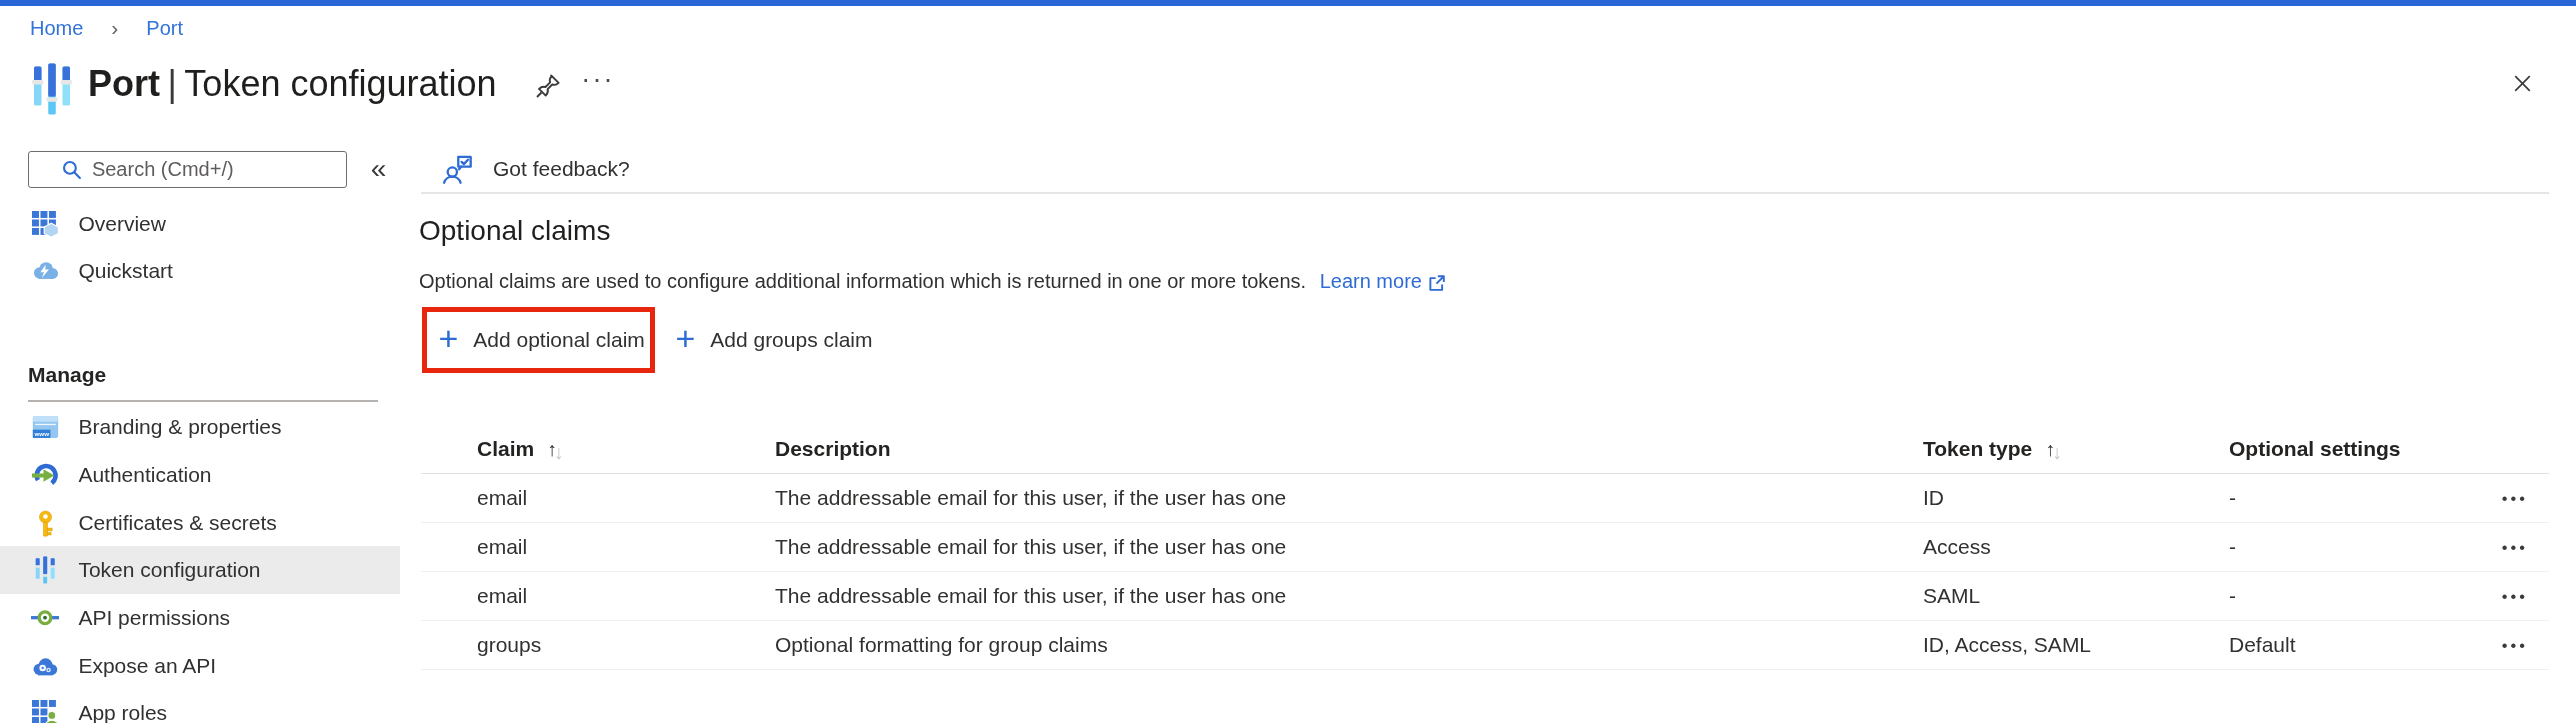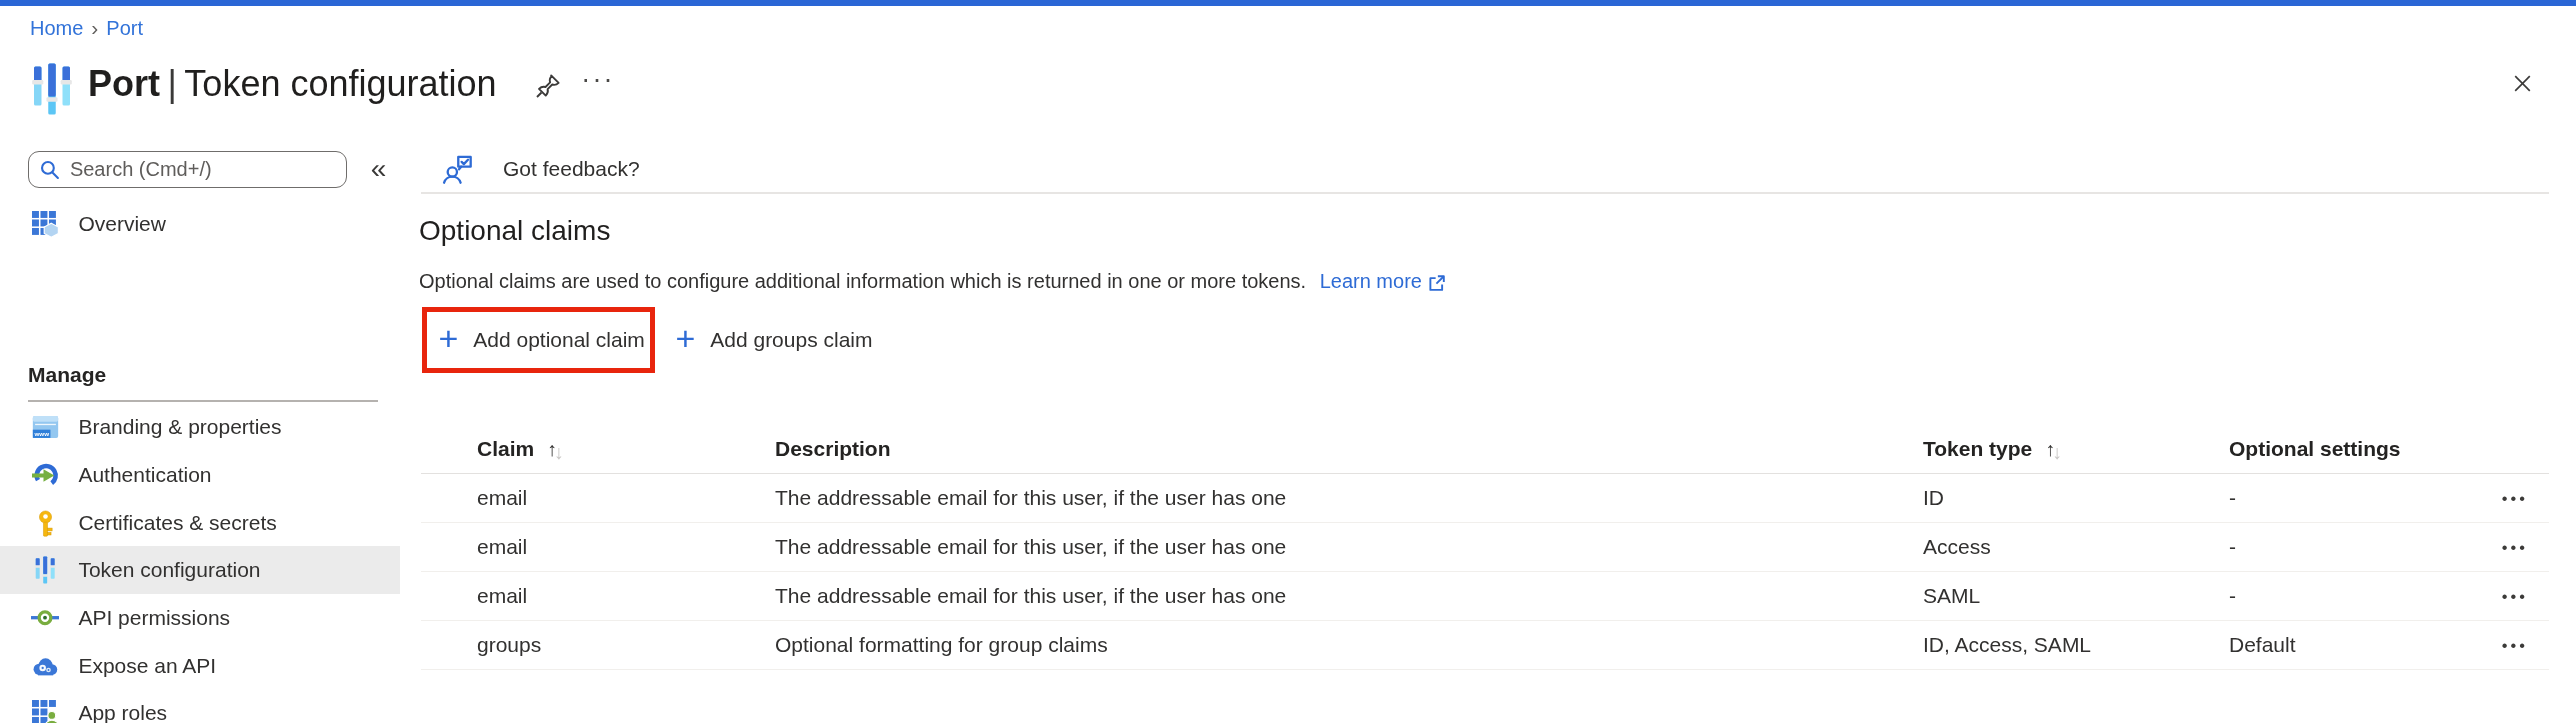--- a/index.html
+++ b/index.html
@@ -5,49 +5,49 @@
   html,body{margin:0;padding:0;background:#fff;}
   #app{
     position:relative;width:2576px;height:723px;overflow:hidden;background:#fff;
     font-family:"Liberation Sans","DejaVu Sans",sans-serif;color:#323130;
     -webkit-font-smoothing:antialiased;
   }
   .abs{position:absolute;}
   
   #topbar{left:0;top:0;width:2576px;height:6px;background:#2a66d5;}
   
-  #breadcrumb{left:30px;top:15px;height:27px;display:flex;align-items:center;gap:8px;font-size:20px;justify-content:flex-end;}
+  #breadcrumb{left:30px;top:15px;height:27px;display:flex;align-items:center;gap:28px;font-size:20px;justify-content:flex-end;}
   .crumb{color:#3273d9;cursor:pointer;text-decoration:none;}
   .crumb-sep{color:#605e5c;font-size:21px;position:relative;top:-0.7px;}
   
   #app-icon{left:31px;top:60px;}
   #page-title{left:88px;top:55px;font-size:36px;line-height:58px;color:#201f1e;white-space:nowrap;}
   #page-title .t-bold{font-weight:700;}
   #page-title .t-sep{font-weight:400;color:#3a3938;padding:0 7.5px;}
   #page-title .t-rest{font-weight:400;}
   .icon-btn{background:none;border:none;padding:0;cursor:pointer;display:flex;align-items:center;justify-content:center;}
   #pin-btn{left:531px;top:69px;width:33px;height:33px;}
   #hdr-more{left:577px;top:58px;width:42px;height:42px;font-size:27px;color:#4a4947;letter-spacing:2.2px;}
   #close-btn{left:2506px;top:67px;width:33px;height:33px;}
   
-  #search-wrap{left:28px;top:151px;width:319px;height:37px;border:1.5px solid #6f6d6b;border-radius:11px;
-    display:flex;align-items:center;box-sizing:border-box;background:#fff;}
+  #search-wrap{left:28px;top:151px;width:319px;height:37px;border:1.5px solid #6f6d6b;border-radius:3px;
+    display:flex;align-items:center;box-sizing:border-box;background:#fff;padding-left:22px;}
   #search-wrap svg{margin:0 7.5px 0 10.4px;flex:none;}
   #search-input{border:none;outline:none;flex:1;font-size:20px;font-family:inherit;color:#323130;min-width:0;background:transparent;}
   #search-input::placeholder{color:#5f5d5b;opacity:1;}
   #collapse-btn{left:359px;top:149px;width:39px;height:39px;font-size:28px;color:#3a3938;font-weight:400;}
   .nav-item{left:0;width:400px;height:48px;display:flex;align-items:center;gap:19.4px;
     padding-left:31px;box-sizing:border-box;cursor:pointer;}
   .nav-item.selected{background:#ebebeb;}
   .nav-ico{width:28px;display:flex;justify-content:center;flex:none;}
   .nav-label{font-size:21px;color:#323130;white-space:nowrap;}
   #manage-label{left:28px;top:363px;font-size:21px;font-weight:700;color:#252423;}
   #manage-divider{left:28px;top:400px;width:350px;height:1.5px;background:#b5b2af;}
   
-  #feedback-btn{left:436px;top:149px;height:39px;display:flex;align-items:center;gap:30px;
+  #feedback-btn{left:436px;top:149px;height:39px;display:flex;align-items:center;gap:20px;
     background:none;border:none;cursor:pointer;font-family:inherit;}
   #feedback-btn span{font-size:21px;color:#323130;}
   #cmd-divider{left:421px;top:192px;width:2128px;height:1.5px;background:#e7e5e3;}
   #oc-heading{left:419px;top:215px;font-size:28px;font-weight:400;color:#201f1e;}
   #oc-desc{left:419px;top:270px;font-size:20px;color:#323130;white-space:nowrap;display:flex;align-items:center;gap:6px;}
   #learn-more{color:#2e6bd5;text-decoration:none;cursor:pointer;margin-left:7.5px;display:inline-flex;align-items:center;}
   #learn-more svg{margin-left:3px;position:relative;top:1.5px;}
   .add-btn{height:66px;display:flex;align-items:center;gap:15px;background:none;border:none;
     cursor:pointer;font-family:inherit;padding:0 16.4px;}
   .add-btn .plus{font-size:34px;font-weight:300;color:#2e6bd5;line-height:1;position:relative;top:-2.2px;}
@@ -132,20 +132,34 @@
             <rect x="6.6" y="6.6" width="5.4" height="5.4"></rect>
             <rect x="13.2" y="6.6" width="5.4" height="5.4"></rect>
           <rect x="0" y="13.2" width="5.4" height="5.4"></rect>
             <rect x="6.6" y="13.2" width="5.4" height="5.4"></rect>
         </g>
         <polygon points="15,9.5 20.5,12.5 20.5,17.5 15,20.5 9.5,17.5 9.5,12.5" fill="#b3d4f2" stroke="#fff" stroke-width="0.9"></polygon>
       </svg>
     </span>
     <span class="nav-label">Overview</span>
   </div>
+  <div class="abs nav-item" style="top:247px">
+    <span class="nav-ico">
+      <svg width="27" height="19.4" viewBox="0 0 22 15">
+        <g fill="#79b0e6">
+          <circle cx="6.2" cy="9.3" r="4.6"></circle>
+            <circle cx="11.5" cy="6.3" r="5.6"></circle>
+            <circle cx="16.8" cy="9.8" r="4.4"></circle>
+          <rect x="5.5" y="9" width="12" height="5.2"></rect>
+        </g>
+        <polygon points="11.2,2.5 6.8,8.8 9.8,8.8 7.8,13.6 13.8,6.6 10.8,6.6" fill="#fff"></polygon>
+      </svg>
+    </span>
+    <span class="nav-label">Quickstart</span>
+  </div>
 
   <div id="manage-label" class="abs">Manage</div>
   <div id="manage-divider" class="abs"></div>
 
   <div class="abs nav-item" style="top:403px">
     <span class="nav-ico">
       <svg width="27" height="24" viewBox="0 0 20 18">
         <rect x="0.5" y="0.8" width="19" height="16.4" rx="1.4" fill="#93c7f0"></rect>
         <rect x="0.5" y="0.8" width="19" height="4.2" rx="1.4" fill="#bfe0f8"></rect>
         <rect x="2.2" y="6.6" width="15.6" height="1" fill="#fff" opacity="0.85"></rect>

